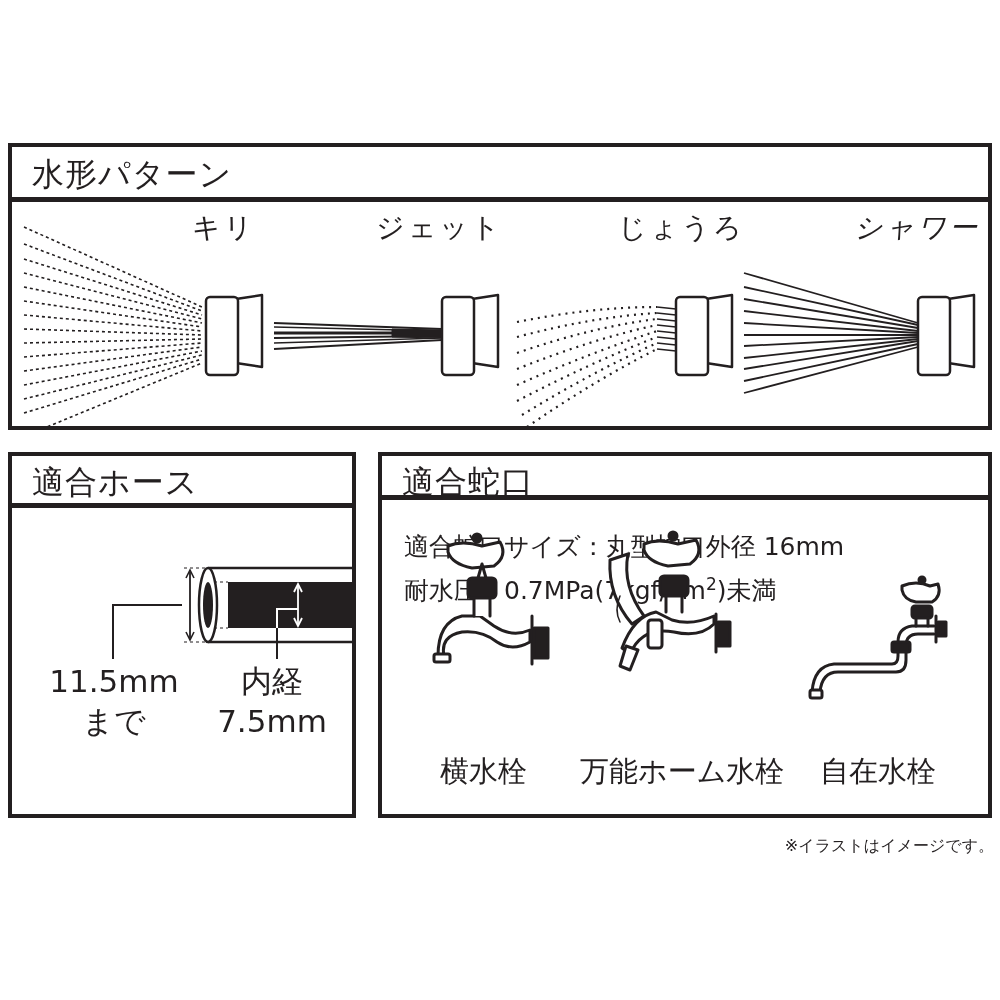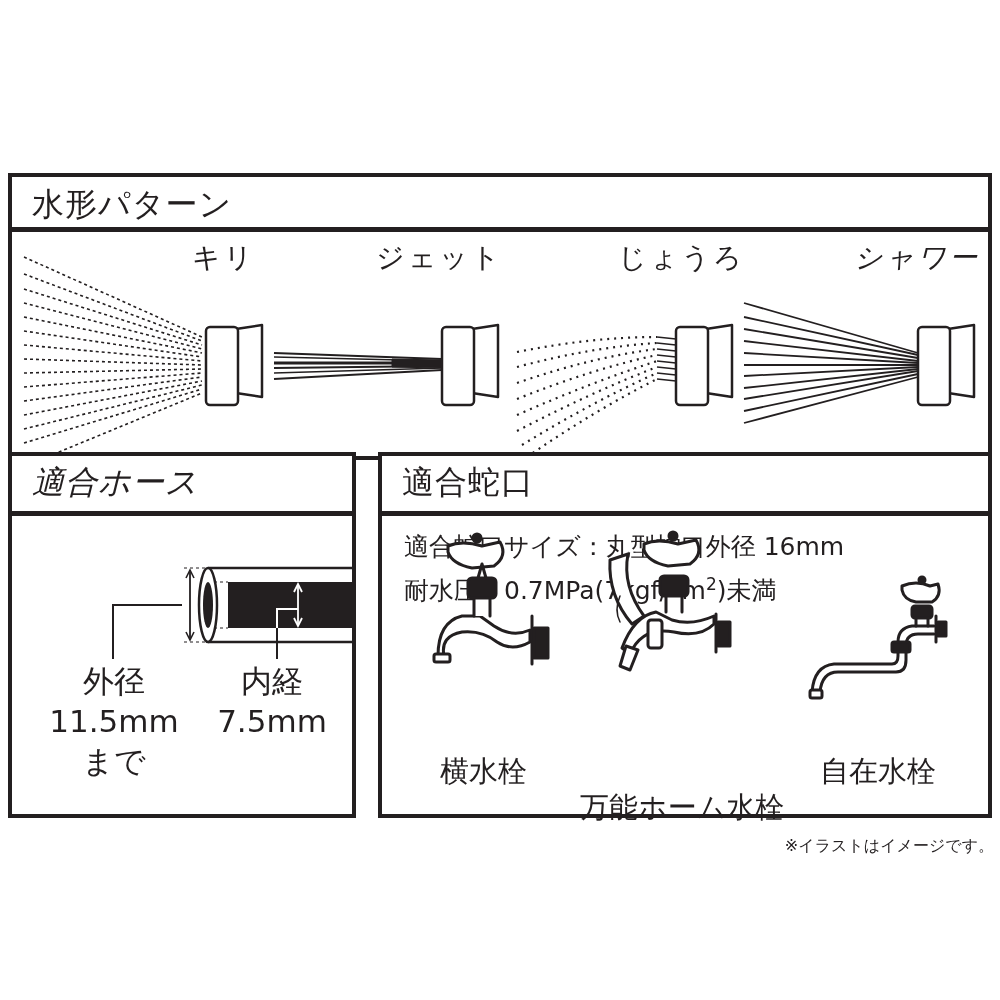--- a/index.html
+++ b/index.html
@@ -12,21 +12,21 @@
   svg{position:absolute;overflow:visible;}
   .spec{position:absolute;left:22px;font-size:25px;white-space:nowrap;}
   .spec sup{font-size:17px;}
   .big{position:absolute;font-size:31px;text-align:center;line-height:40px;}
   .faucet-lbl{position:absolute;font-size:29px;white-space:nowrap;}
   .note{position:absolute;right:6px;top:836px;font-size:16px;}
 </style>
 </head>
 <body>
 
-<div class="panel" style="left:8px;top:143px;width:984px;height:287px;margin-top:30px;">
+<div class="panel" style="left:8px;top:143px;width:984px;height:287px;">
   <div class="panel-head" style="height:55px;">
     <div class="panel-title" style="top:6px;">水形パターン</div>
   </div>
 
   <div class="lbl" style="left:180px;top:62px;">キリ</div>
   <div class="lbl" style="left:364px;top:62px;">ジェット</div>
   <div class="lbl" style="left:606px;top:62px;">じょうろ</div>
   <div class="lbl" style="left:842px;top:62px;font-style:italic;">シャワー</div>
 
   <svg style="left:0;top:0;" width="984" height="287">
@@ -106,21 +106,21 @@
       <line x1="732" y1="246" x2="906" y2="200"></line>
     </g>
     <g stroke="#231f20" stroke-width="2.5" fill="#fff" stroke-linejoin="round">
       <path d="M936 152 L962 148 L962 220 L936 216 Z"></path>
       <rect x="906" y="150" width="32" height="78" rx="4"></rect>
     </g>
   </svg>
 </div>
 
 <div class="panel" style="left:8px;top:452px;width:348px;height:366px;">
-  <div class="panel-head" style="height:60px;font-style:italic;">
+  <div class="panel-head" style="height:52px;">
     <div class="panel-title" style="top:5px;">適合ホース</div>
   </div>
   <svg style="left:0;top:0;" width="348" height="366">
     <g stroke="#231f20" fill="none">
       <line x1="172" y1="112" x2="200" y2="112" stroke-width="1" stroke-dasharray="3,3"></line>
       <line x1="172" y1="186" x2="200" y2="186" stroke-width="1" stroke-dasharray="3,3"></line>
       <line x1="178" y1="116" x2="178" y2="182" stroke-width="1.8"></line>
       <path d="M174 122 L178 114 L182 122 M174 176 L178 184 L182 176" stroke-width="1.6"></path>
       <line x1="196" y1="112" x2="342" y2="112" stroke-width="2.5"></line>
       <line x1="196" y1="186" x2="342" y2="186" stroke-width="2.5"></line>
@@ -136,32 +136,31 @@
     </g>
     <g stroke="#231f20" fill="none" stroke-width="2">
       <polyline points="170,149 101,149 101,203"></polyline>
     </g>
     <g stroke="#fff" fill="none" stroke-width="2">
       <polyline points="286,153 265,153 265,172"></polyline>
     </g>
     <line x1="265" y1="172" x2="265" y2="203" stroke="#231f20" stroke-width="2"></line>
   </svg>
   <div class="big" style="left:22px;top:205px;width:160px;">
-    <div>外径</div>
     <div>11.5mm</div>
     <div>まで</div>
   </div>
   <div class="big" style="left:190px;top:205px;width:140px;">
     <div>内経</div>
     <div>7.5mm</div>
   </div>
 </div>
 
 <div class="panel" style="left:378px;top:452px;width:614px;height:366px;">
-  <div class="panel-head" style="height:60px;padding-left:48px;">
+  <div class="panel-head" style="height:44px;padding-left:48px;">
     <div class="panel-title" style="top:5px;">適合蛇口</div>
   </div>
   <div class="spec" style="top:74px;">適合蛇口サイズ：丸型蛇口外径 16mm</div>
   <div class="spec" style="top:118px;">
     <span>耐水圧：0.7MPa(7kgf/cm</span><sup>2</sup><span>)未満</span>
   </div>
 
   <svg style="left:0;top:0;" width="614" height="366">
 
     <g stroke="#231f20" stroke-width="3" fill="#fff" stroke-linejoin="round" stroke-linecap="round">
@@ -198,17 +197,17 @@
       <path d="M534 170 L534 160 L546 160 L546 170"></path>
       <rect x="530" y="150" width="20" height="12" rx="3" fill="#231f20"></rect>
       <path d="M520 130 Q534 124 548 130 L556 128 Q560 140 550 146 L534 146 Q522 144 520 134 Z" fill="#fff"></path>
       <circle cx="540" cy="124" r="3" fill="#231f20"></circle>
       <line x1="554" y1="160" x2="554" y2="186"></line>
       <rect x="556" y="166" width="8" height="14" fill="#231f20"></rect>
     </g>
   </svg>
 
   <div class="faucet-lbl" style="left:58px;top:296px;text-align:center;">横水栓</div>
-  <div class="faucet-lbl" style="left:198px;top:296px;margin-top:36px;">万能ホーム水栓</div>
+  <div class="faucet-lbl" style="left:198px;top:296px;">万能ホーム水栓</div>
   <div class="faucet-lbl" style="left:438px;top:296px;">自在水栓</div>
 </div>
 
 <div class="note">※イラストはイメージです。</div>
 
 </body></html>

